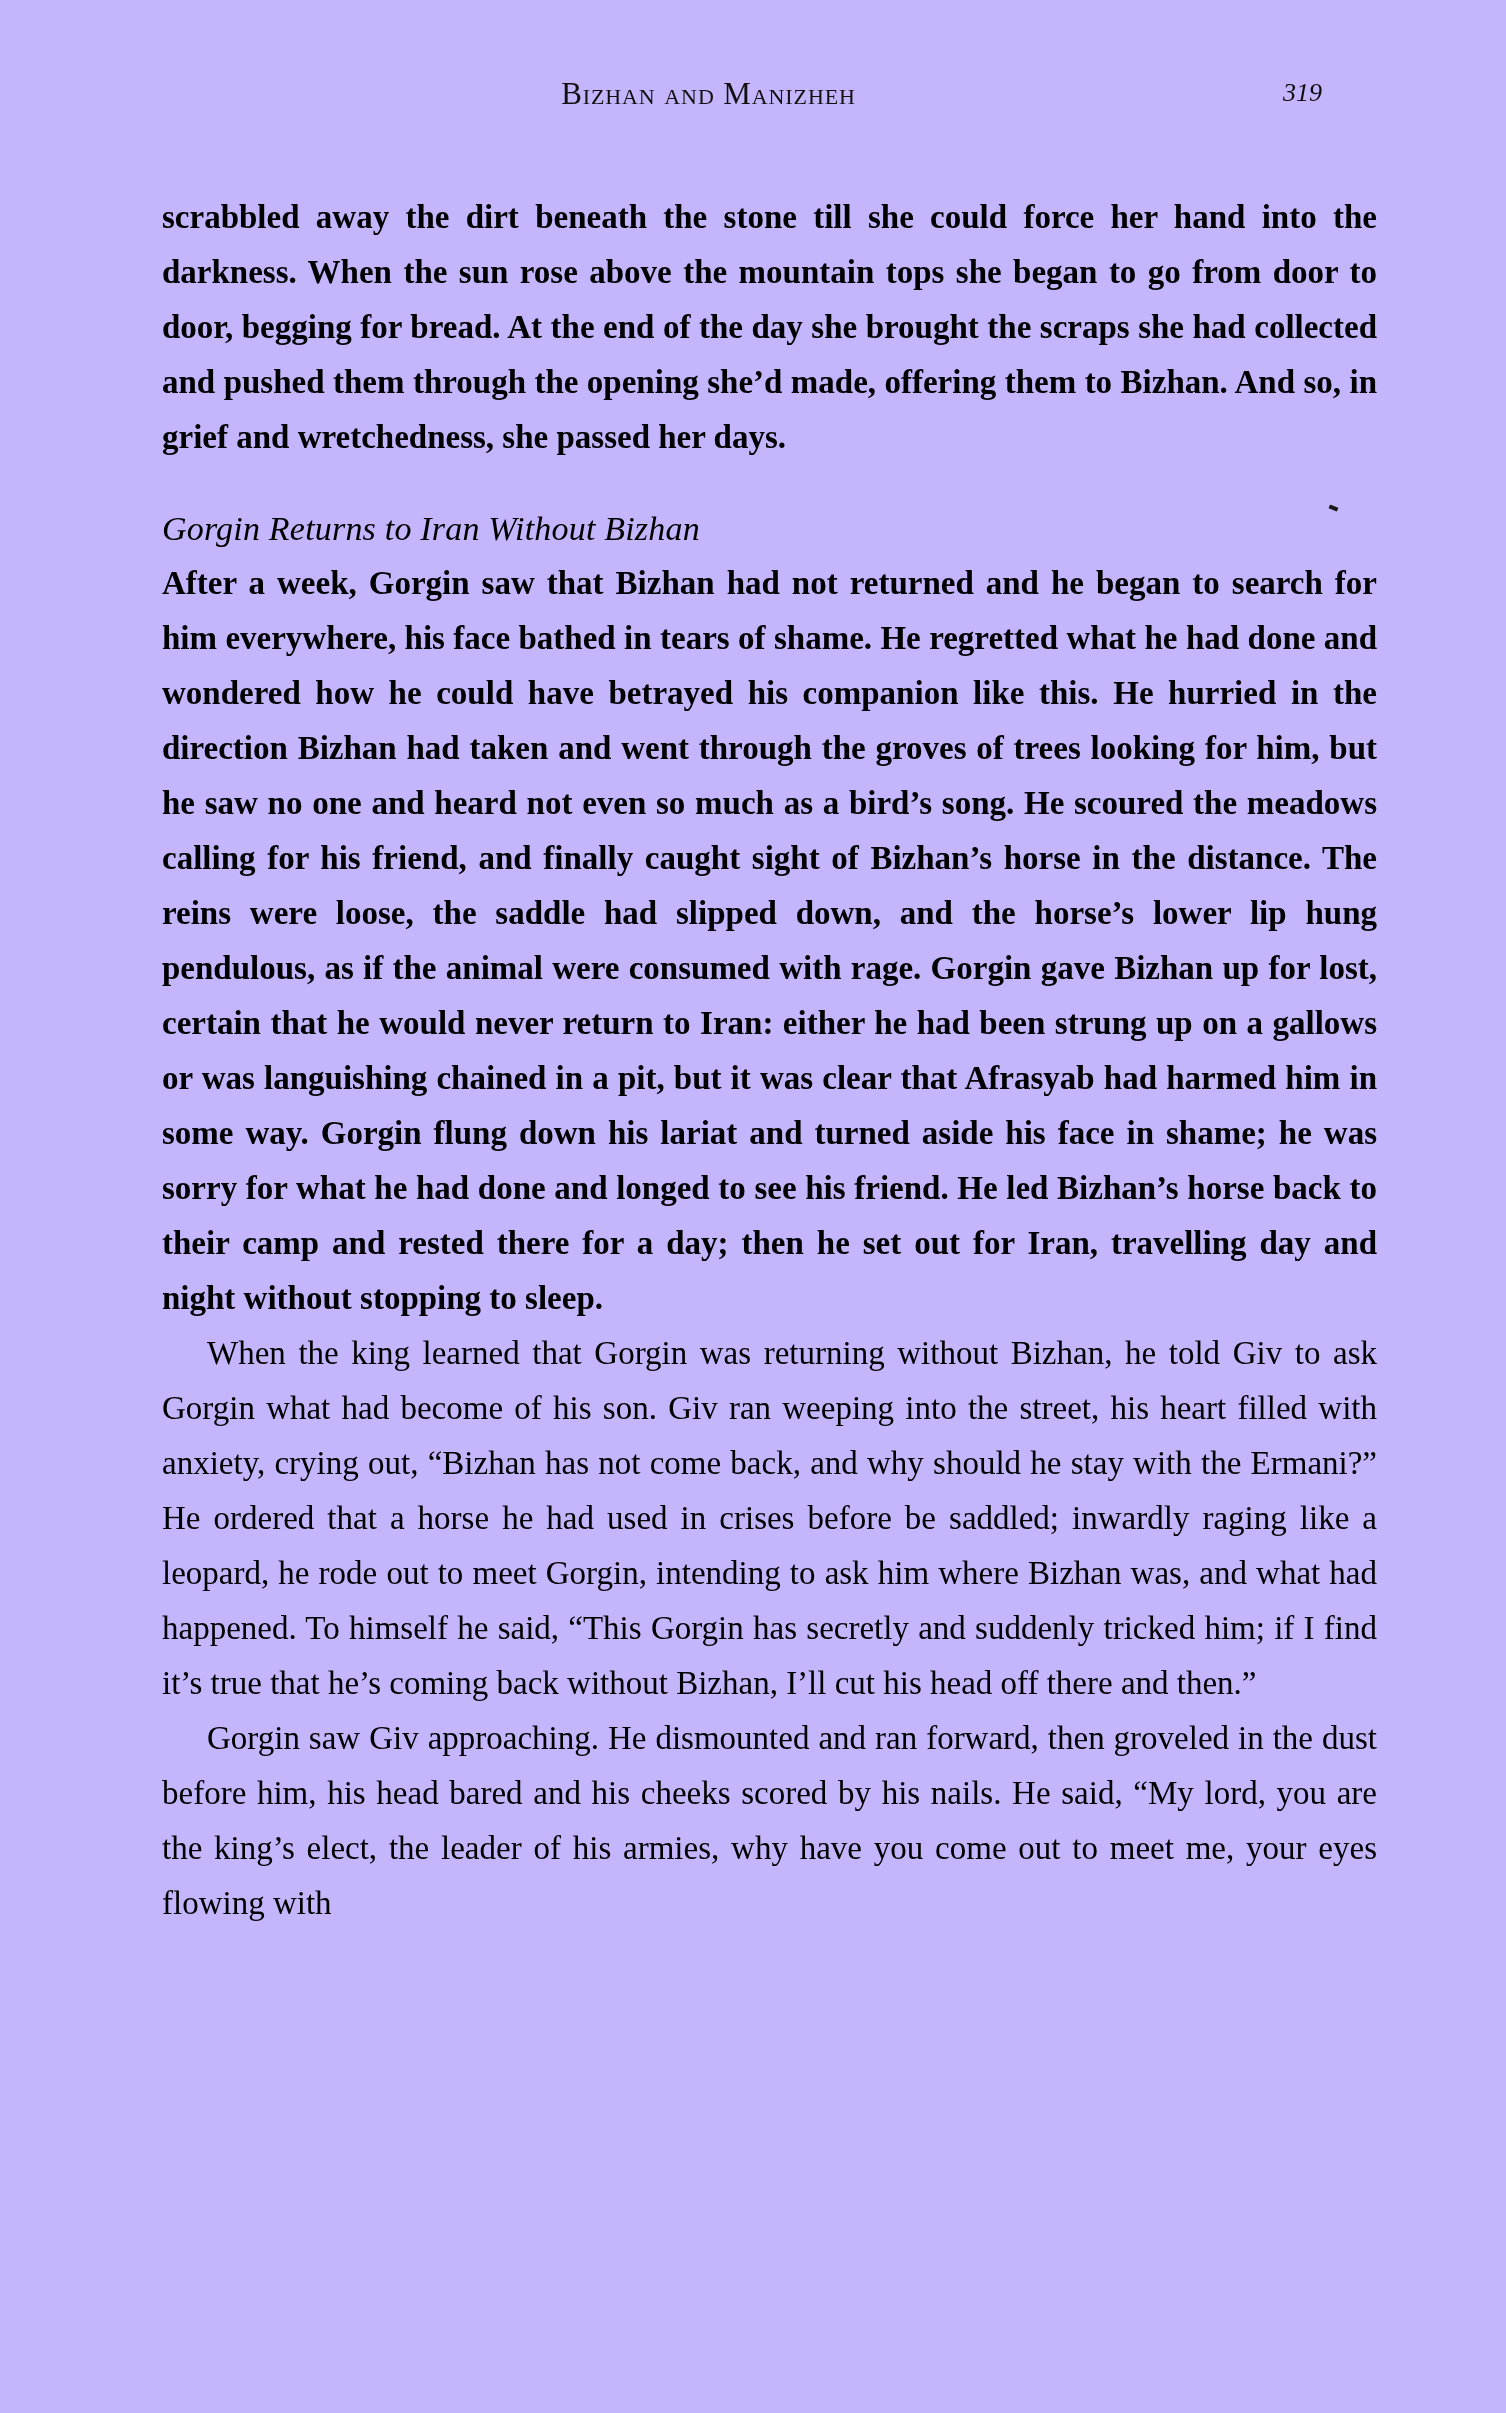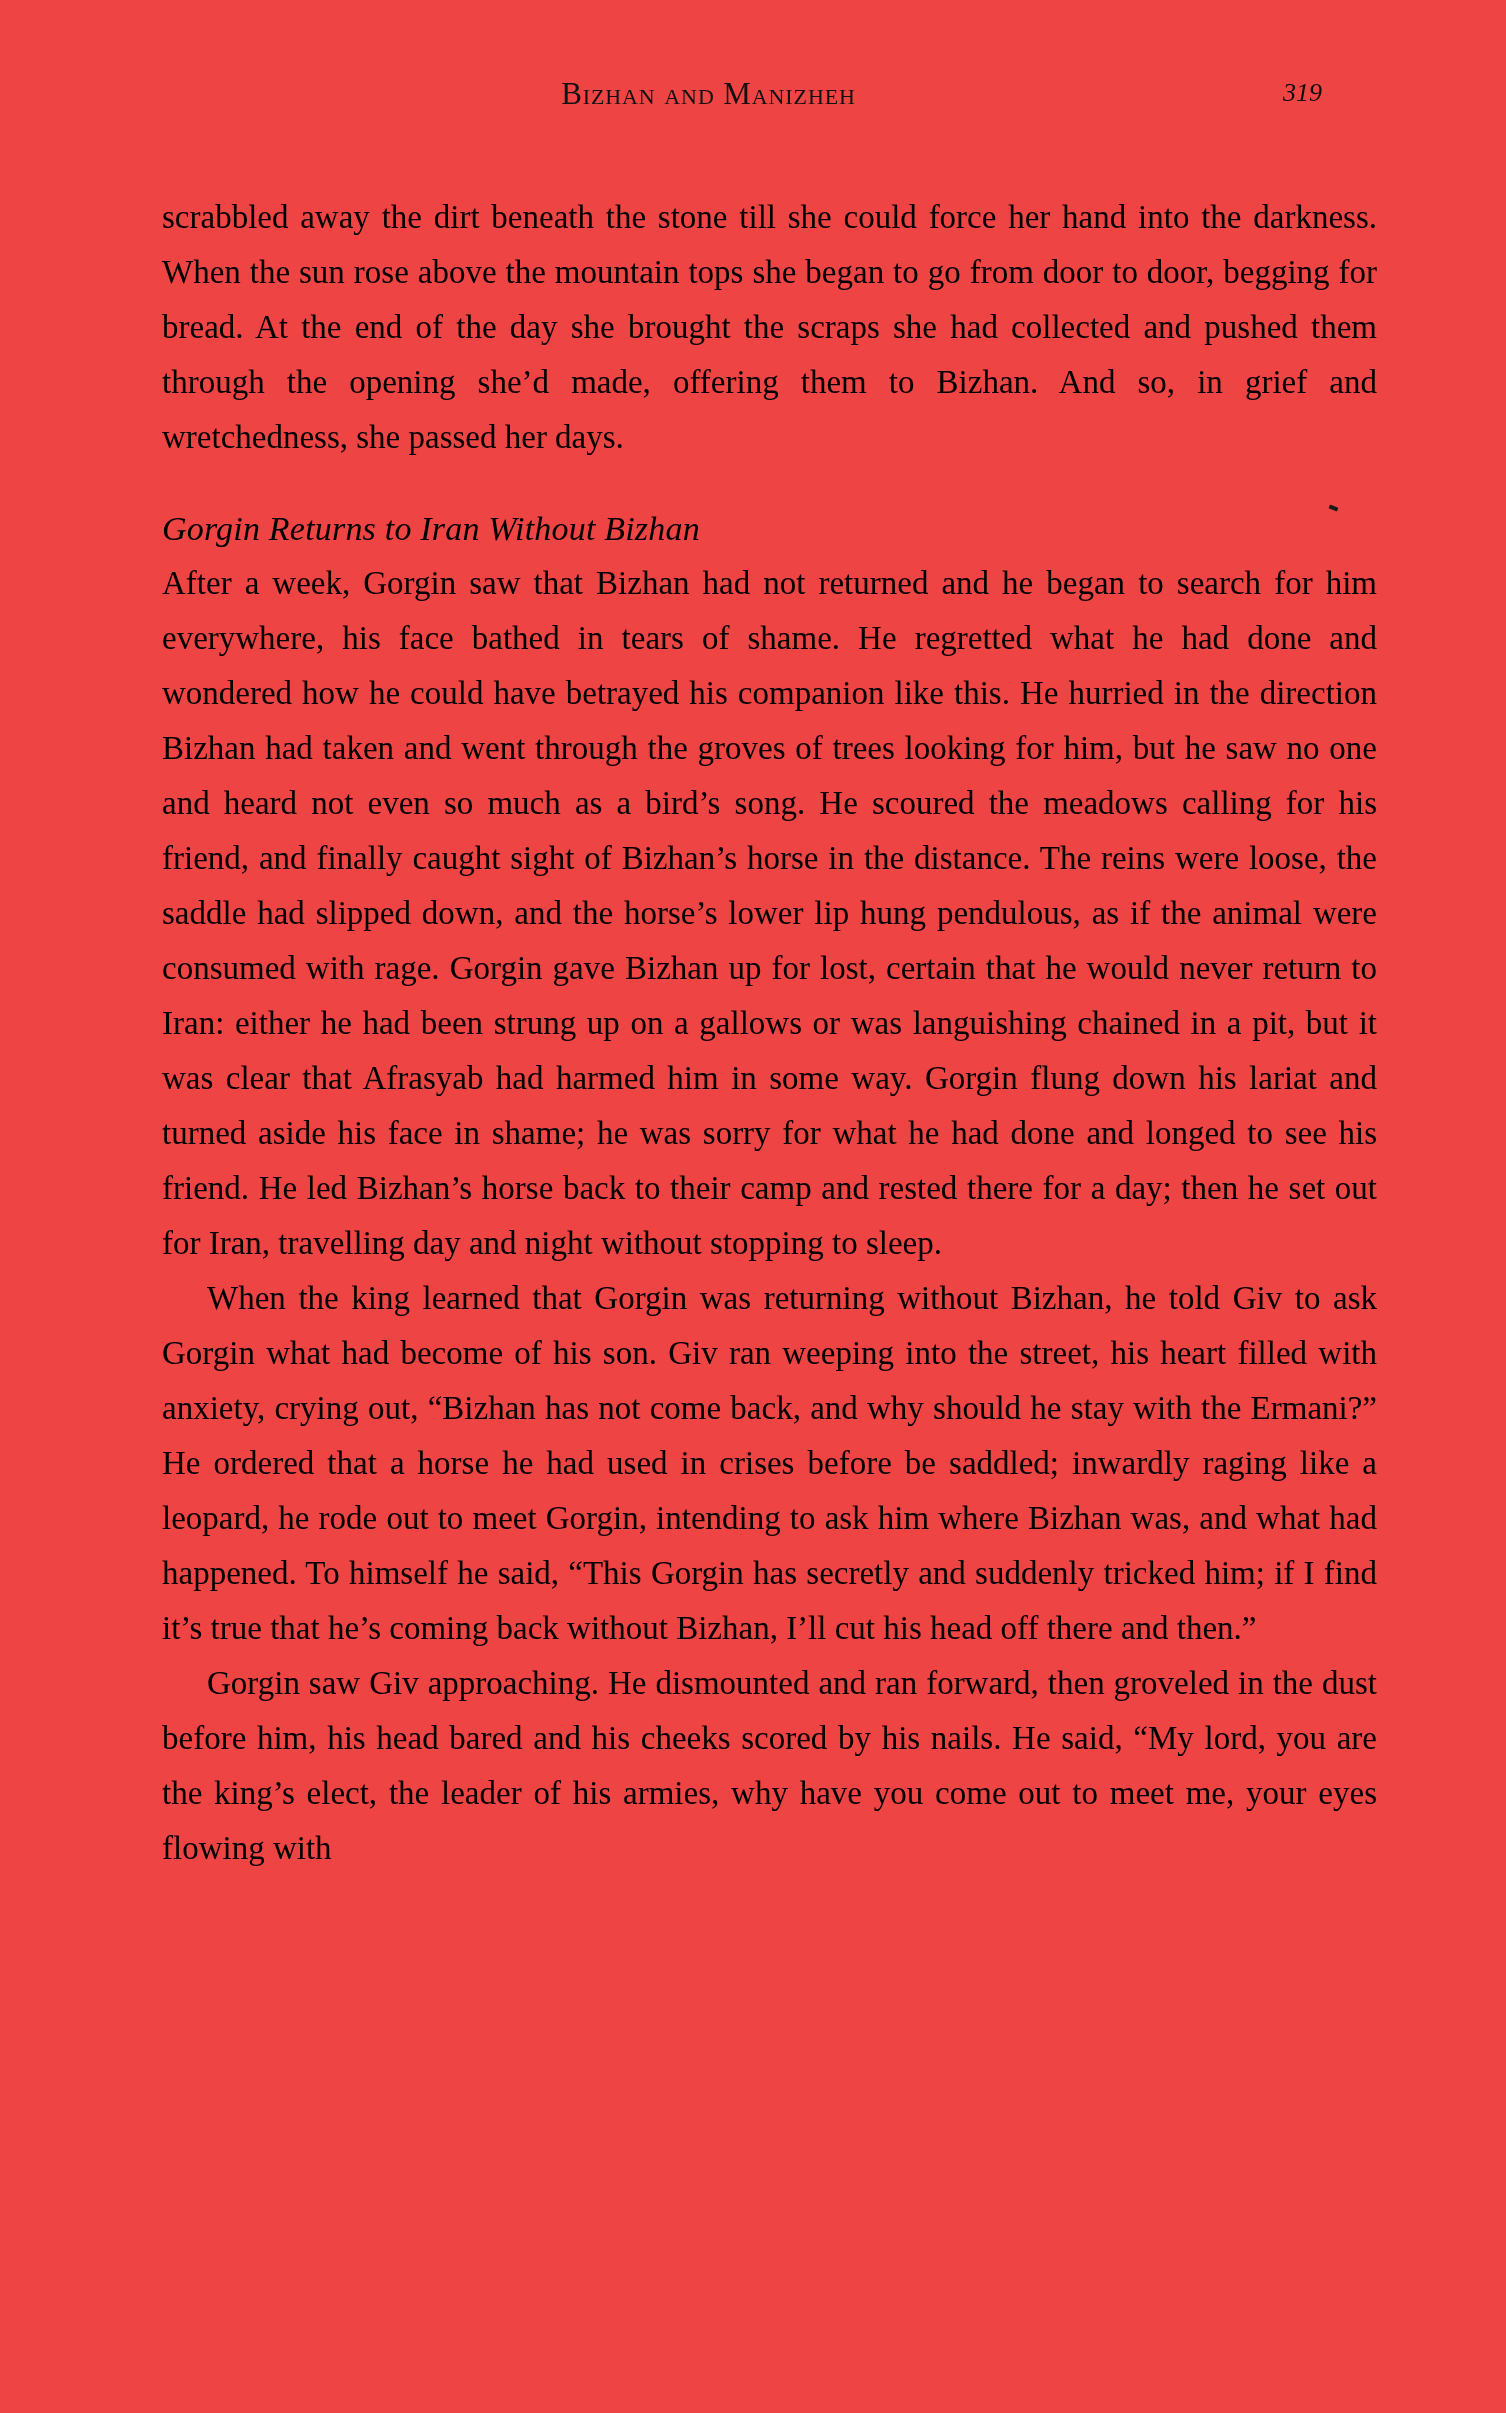--- a/index.html
+++ b/index.html
@@ -4,21 +4,21 @@
 <style>
   html, body {
     margin: 0;
     padding: 0;
     background: #ffffff;
   }
   .page {
     position: relative;
     width: 1506px;
     height: 2413px;
-    background: #ef4444;
+    background: #c4b5fd;
     overflow: hidden;
     font-family: "Liberation Serif", "DejaVu Serif", serif;
     color: #000000;
   }
 
   
   .running-head {
     position: absolute;
     left: 162px;
     top: 72px;
@@ -59,21 +59,21 @@
   }
   .para {
     margin: 0;
     font-size: 33px;
     line-height: 55px;
     text-align: justify;
     text-justify: inter-word;
     color: #000000;
     -webkit-font-smoothing: none;
   }
-  .para.cont { text-indent: 0; }
+  .para.cont { text-indent: 0; font-weight: bold; }
   .para.indent { text-indent: 45px; }
 
   .section-heading {
     margin: 0;
     font-size: 34px;
     line-height: 55px;
     font-weight: normal;
     font-style: italic;
     text-align: left;
     letter-spacing: 0.2px;

